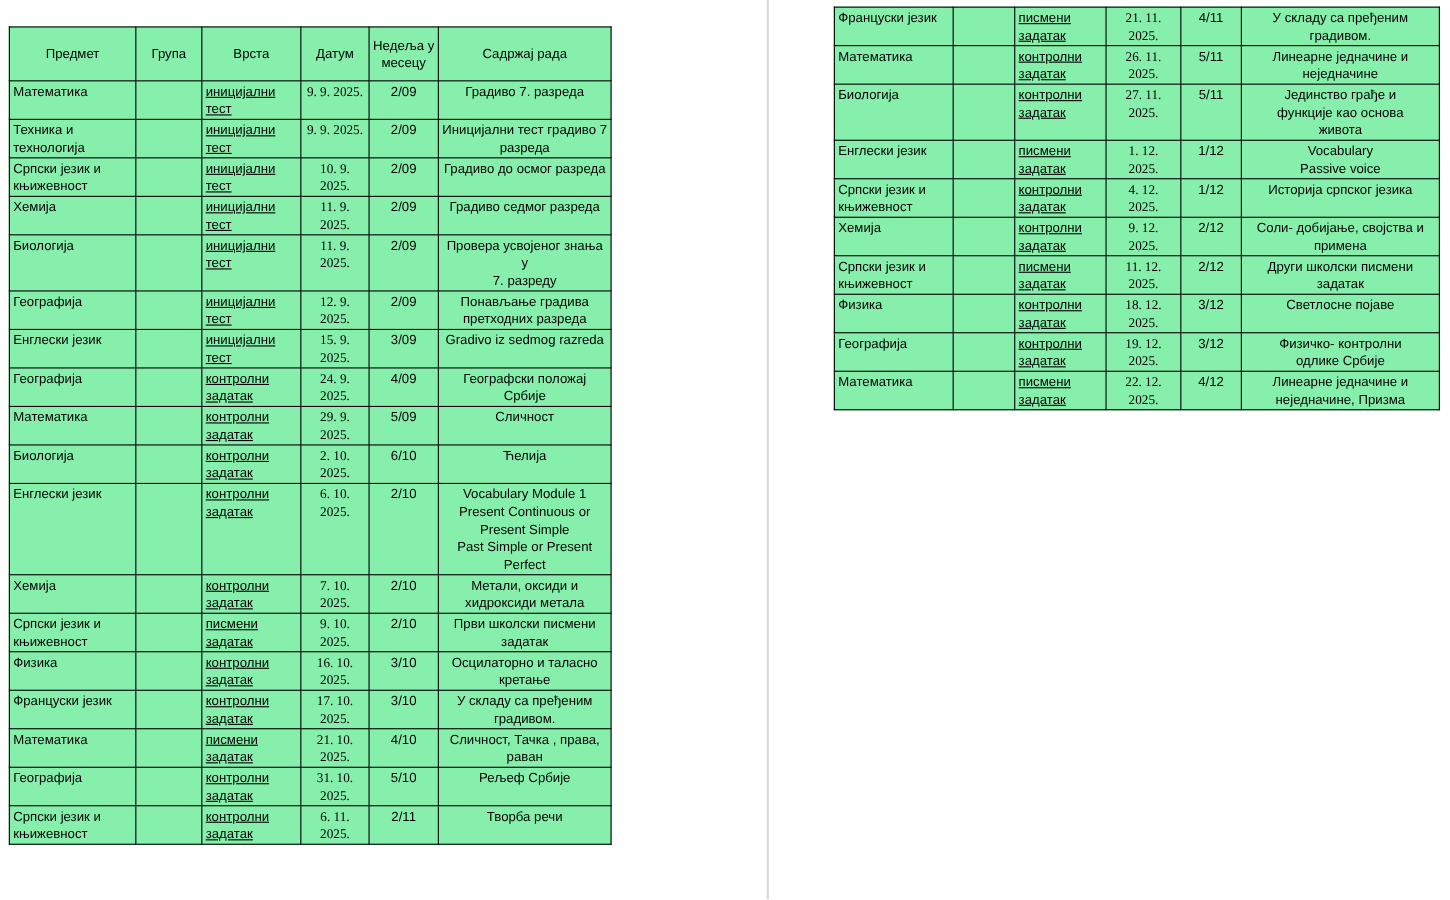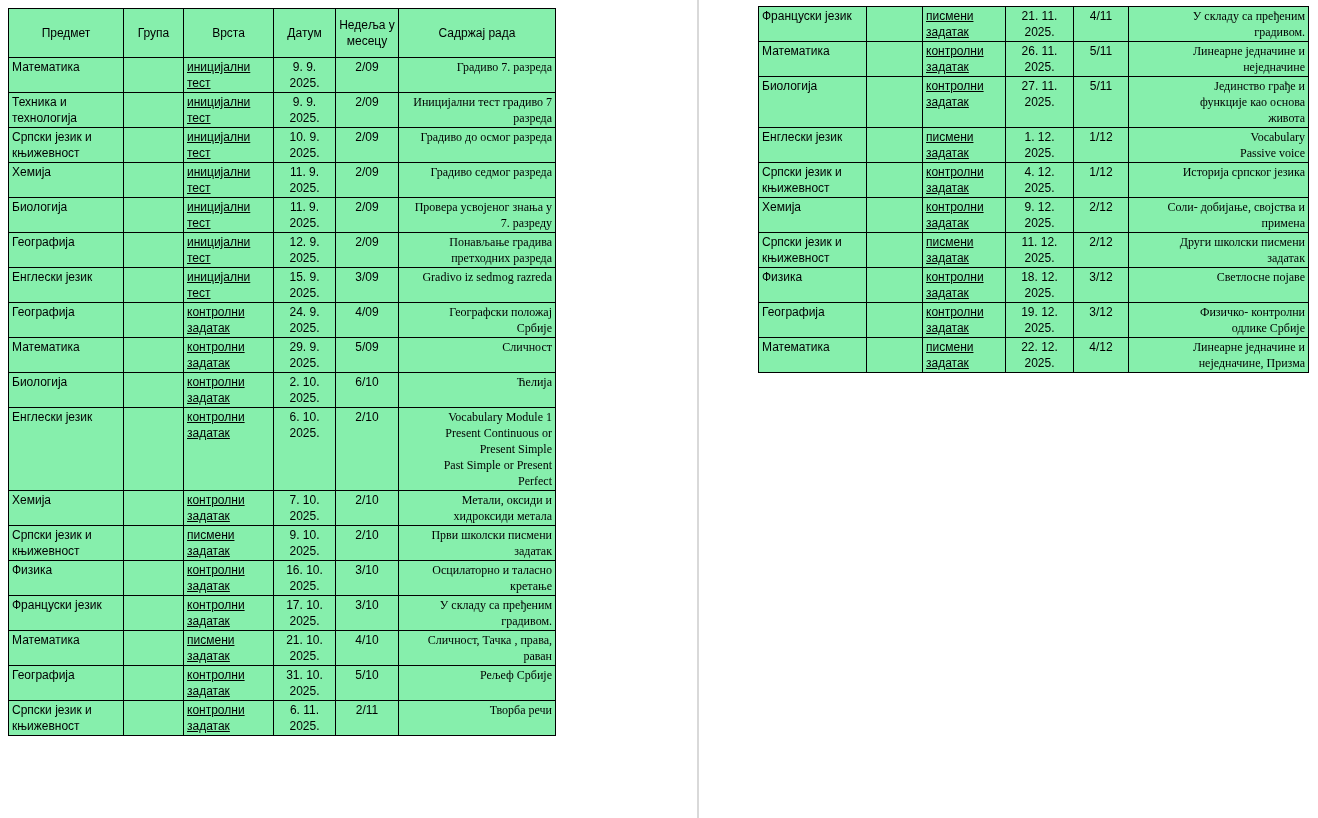--- a/index.html
+++ b/index.html
@@ -16,21 +16,21 @@
     overflow: hidden;
   }
   .page-divider {
     position: absolute;
     top: 0;
     left: 697px;
     width: 2px;
     height: 818px;
     background: #d9d9d9;
   }
-  .col-left  { position: absolute; left: 8px;   top: 8px; }
+  .col-left  { position: absolute; left: 8px;   top: 24px; }
   .col-right { position: absolute; left: 758px; top: 6px; }
 
   table.sched {
     border-collapse: collapse;
     table-layout: fixed;
     background: #86efac;
   }
   table.sched th, table.sched td {
     border: 1px solid #000000;
     font-size: 12px;
@@ -43,23 +43,23 @@
   }
   table.sched thead th {
     text-align: center;
     vertical-align: middle;
     height: 49px;
     white-space: normal;
   }
   td.c-subject { text-align: left; }
   td.c-group   { text-align: left; }
   td.c-type    { text-align: left; text-decoration: underline; }
-  td.c-date    { text-align: center; vertical-align: middle; padding: 1px 1px; white-space: pre; }
+  td.c-date    { text-align: center; vertical-align: middle; padding: 1px 1px; white-space: pre; font-family: Liberation Serif, serif; }
   td.c-week    { text-align: center; vertical-align: middle; white-space: pre; }
-  td.c-content { text-align: right; font-family: Liberation Serif, serif; }
+  td.c-content { text-align: center; }
 
   
   .col-left  col.w-subject { width: 115px; }
   .col-left  col.w-group   { width: 60px;  }
   .col-left  col.w-type    { width: 90px;  }
   .col-left  col.w-date    { width: 62px;  }
   .col-left  col.w-week    { width: 63px;  }
   .col-left  col.w-content { width: 157px; }
   
   .col-right col.w-subject { width: 108px; }

